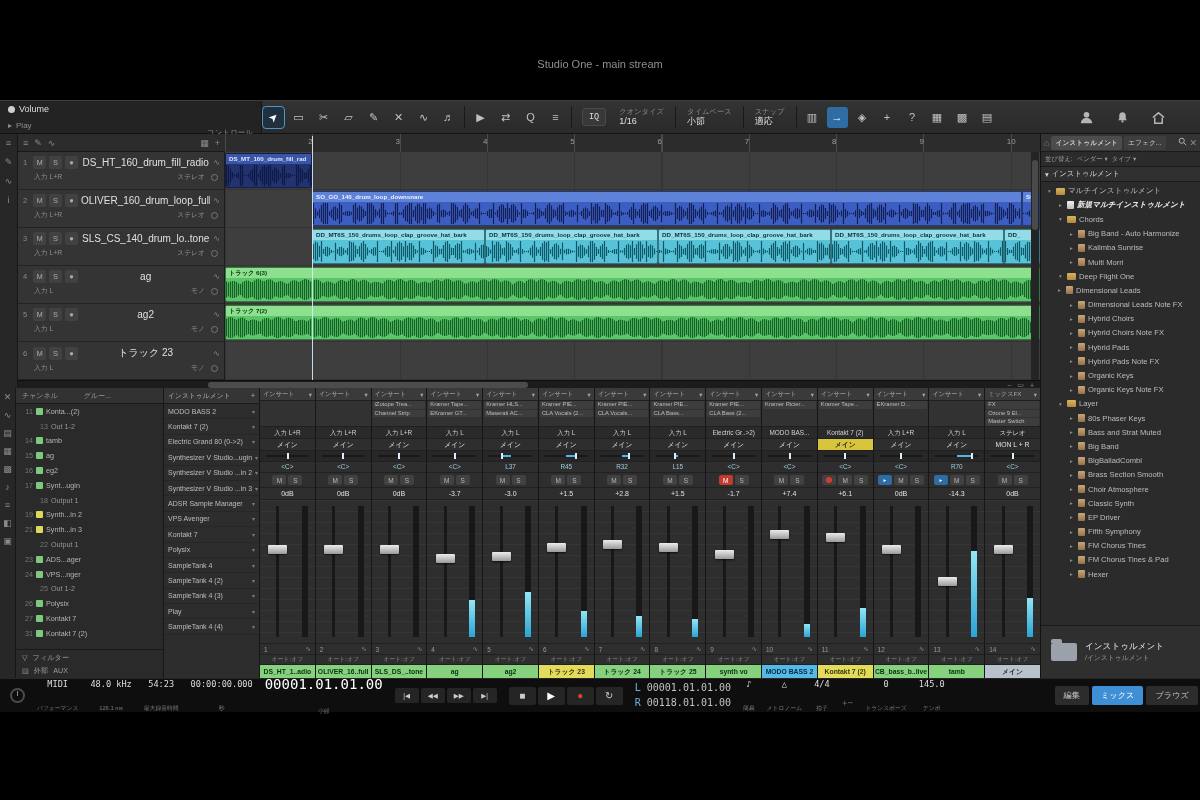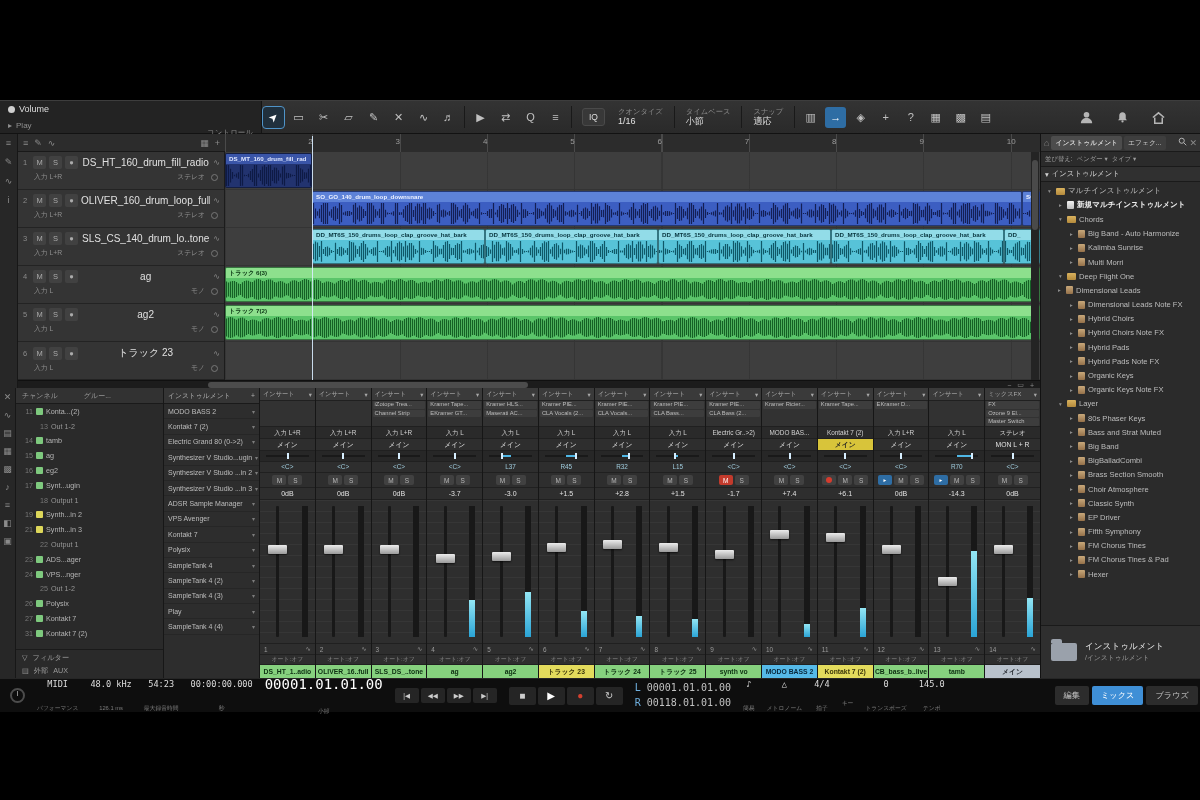--- a/index.html
+++ b/index.html
@@ -22,21 +22,21 @@
   .pw-val{font-size:10px;color:#eee;}
   .tl{width:21px;height:21px;margin:0 1px;display:flex;align-items:center;justify-content:center;
     font-size:11px;color:#c0c0c0;border-radius:3px;}
   .tl.active{background:#20303d;outline:1px solid #4f94c9;color:#fff;}
   .tl.blue{background:#2e6da4;color:#fff;}
   .tl .rot{display:inline-block;transform:rotate(-45deg);}
   .sep{width:1px;align-self:stretch;background:#191919;margin:5px 4px;}
   .cluster{display:flex;flex-direction:column;justify-content:center;padding:0 7px;line-height:1.25;text-align:left;}
   .cluster .lab{font-size:7.3px;color:#8a8a8a;white-space:nowrap;}
   .cluster .val{font-size:9px;color:#e0e0e0;white-space:nowrap;}
-  #iq-btn{padding:3px 6px;border:1px solid #4a4a4a;border-radius:3px;background:#383838;font-size:8.5px;color:#ddd;margin:0 6px;}
+  #iq-btn{padding:3px 6px;border:1px solid #4a4a4a;border-radius:3px;background:#383838;font-size:8.5px;color:#ddd;margin:0 6px;font-family:Liberation Mono, monospace;}
   #account{margin-left:auto;display:flex;align-items:center;gap:20px;margin-right:34px;}
   #account .aic{width:16px;height:16px;display:flex;align-items:center;justify-content:center;}
   
   #left-rail{left:0;top:134px;width:18px;height:254px;background:#272727;border-right:1px solid #171717;
     display:flex;flex-direction:column;align-items:center;padding-top:4px;gap:9px;box-sizing:border-box;}
   .rail-ic{font-size:9px;color:#8b8b8b;font-style:normal;}
   #track-top{left:18px;top:134px;width:207px;height:18px;background:#2c2c2c;border-bottom:1px solid #191919;
     display:flex;align-items:center;gap:6px;padding:0 5px;box-sizing:border-box;font-size:9px;color:#9a9a9a;}
   #track-top .grow{flex:1;}
   #ruler{left:225px;top:134px;width:815px;height:18px;background:#2c2c2c;border-bottom:1px solid #191919;overflow:hidden;
@@ -135,21 +135,21 @@
   #br-sort{height:14px;display:flex;align-items:center;gap:4px;padding:0 4px;font-size:6.4px;color:#9c9c9c;
     border-bottom:1px solid #1a1a1a;flex:none;}
   #br-root{height:14px;display:flex;align-items:center;gap:3px;padding:0 4px;font-size:7.4px;color:#d2d2d2;
     border-bottom:1px solid #1a1a1a;background:#303030;flex:none;}
   #br-tree{flex:1;overflow:hidden;padding-top:2px;}
   .trow{height:14.2px;display:flex;align-items:center;gap:3px;font-size:7.6px;color:#bdbdbd;white-space:nowrap;overflow:hidden;}
   .trow .ar{width:7px;font-size:5.5px;color:#8c8c8c;text-align:center;flex:none;}
   .tico{width:9px;height:7px;flex:none;border-radius:1px;background:linear-gradient(#d9b25e,#b48a3c);}
   .tico.preset{width:7px;height:8px;background:linear-gradient(#c8a87a,#95714a);}
   .tico.new{width:7px;height:8px;background:linear-gradient(#f2f2f2,#bdbdbd);}
-  .trow.new .lbl{color:#f0f0f0;font-weight:bold;}
+  .trow.new .lbl{color:#f0f0f0;font-weight:bold;font-style:italic;}
   #br-info{height:52px;border-top:1px solid #1a1a1a;background:#2f2f2f;display:flex;align-items:center;
     gap:8px;padding:0 10px;flex:none;}
   .big-folder{width:26px;height:18px;position:relative;background:#9aa1ab;border-radius:2px;flex:none;}
   .big-folder:before{content:"";position:absolute;top:-4px;left:0;width:11px;height:4px;background:#9aa1ab;border-radius:2px 2px 0 0;}
   #br-info .t{font-size:8.6px;color:#e6e6e6;}
   #br-info .p{font-size:6.8px;color:#9a9a9a;}
   
   #transport{left:0;top:678px;width:1200px;height:34px;background:#0e0e0e;border-top:1px solid #262626;
     display:flex;align-items:center;gap:12px;padding:0 10px;box-sizing:border-box;}
   .tp-block{display:flex;flex-direction:column;align-items:center;line-height:1.2;gap:15px;}
@@ -167,20 +167,21 @@
   .nav-btn{padding:4px 9px;font-size:8.2px;border-radius:2px;background:#2c2c2c;color:#c8c8c8;white-space:nowrap;}
   .nav-btn.active{background:#3f8fd6;color:#fff;}
   .dial{width:15px;height:15px;border-radius:50%;border:2px solid #4c4c4c;box-sizing:border-box;position:relative;}
   .dial:after{content:"";position:absolute;left:5px;top:1px;width:1px;height:5px;background:#8a8a8a;}
   .bflex{display:flex;gap:2px;align-items:center;}
 </style>
 </head>
 <body>
 
 <div id="stage">
+  <div id="titlebar" class="abs">Studio One - main stream</div>
   <div class="abs appbg"></div>
 
   <div id="toolbar" class="abs">
     <div id="param-widget">
       <div class="pw-l">
         <div class="pw-row">
             <span class="pw-dot"></span>
             <span>Volume</span>
           </div>
         <div class="pw-row dim">

